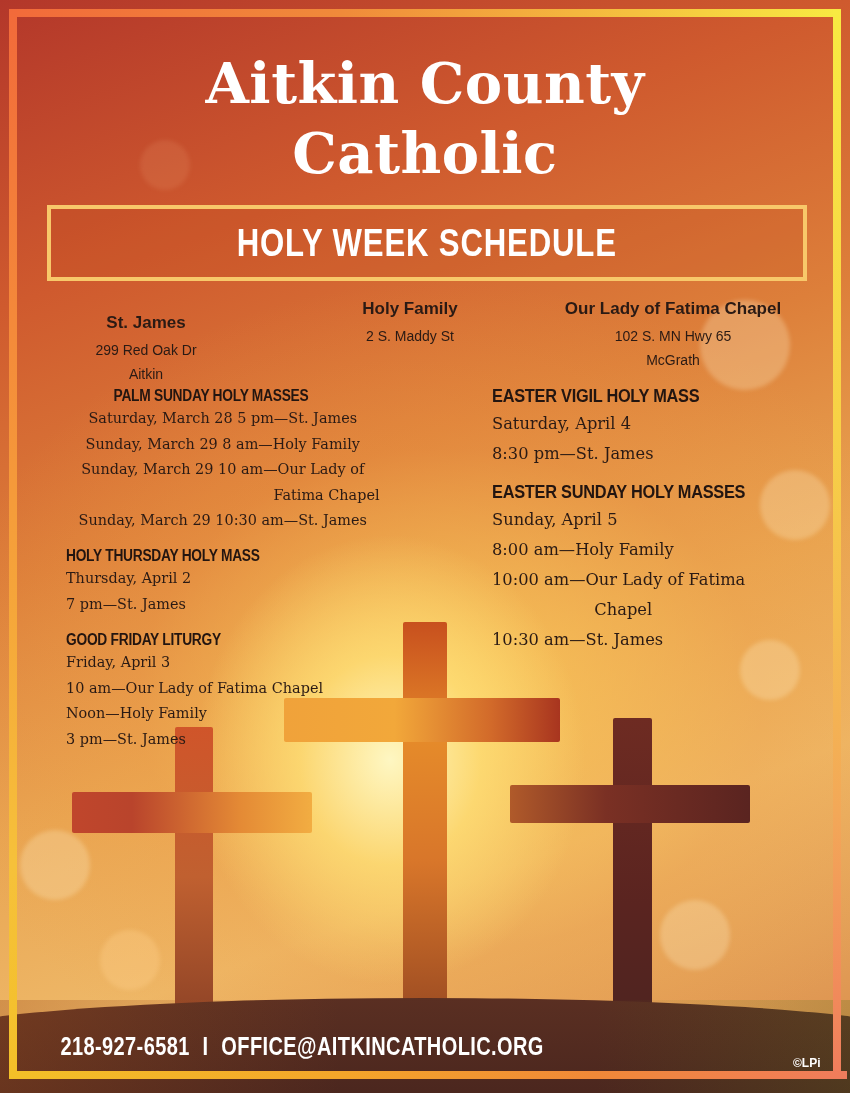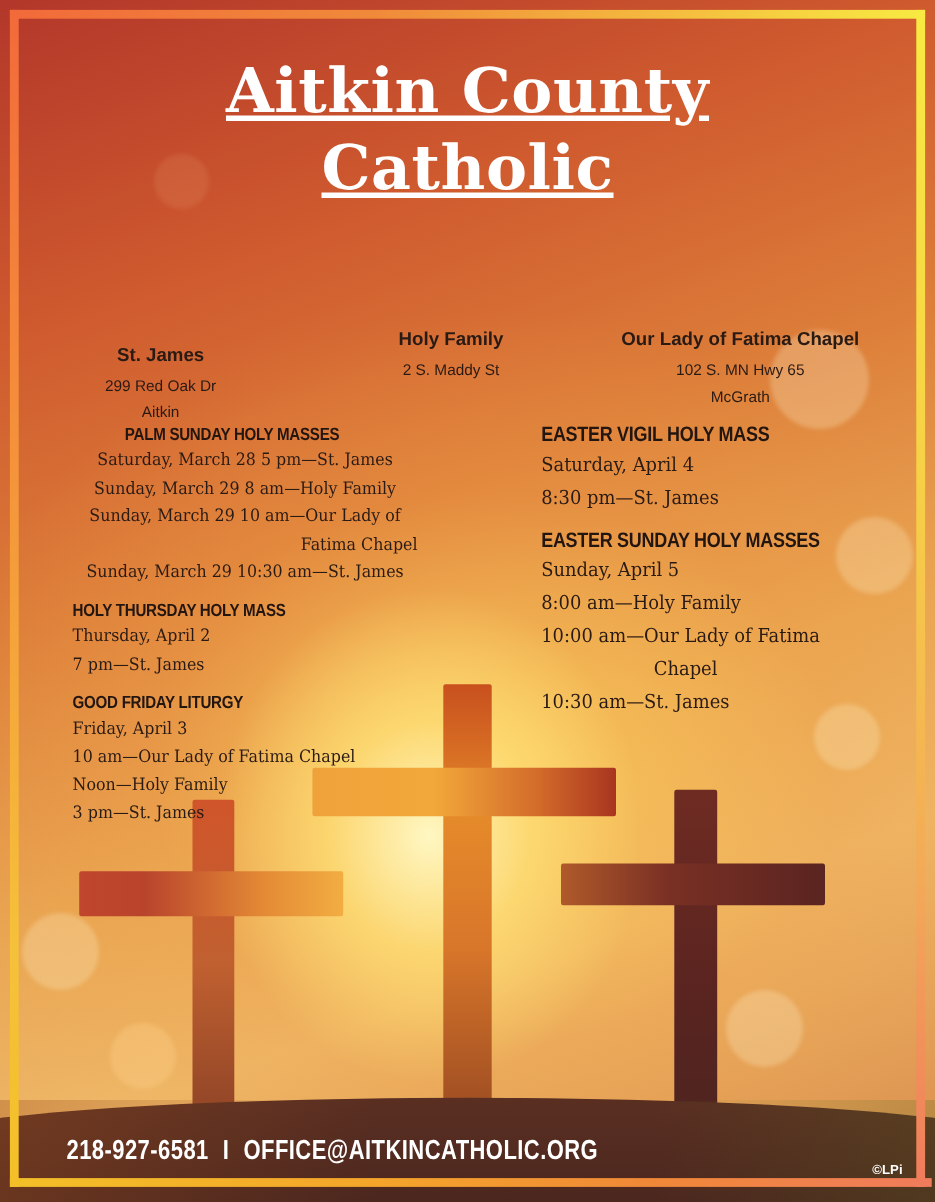--- a/index.html
+++ b/index.html
@@ -29,21 +29,21 @@
       background: linear-gradient(180deg, #f8ea42 0%, #f7d046 40%, #f3a858 75%, #f07c5c 100%);
     }
     .frame-top {
       position: absolute; left: 9px; top: 9px; width: 832px; height: 8px;
       background: linear-gradient(90deg, #f26a3a 0%, #f08a3a 40%, #f5c13f 75%, #f8ea42 100%);
     }
 
     .title {
       position: absolute; left: 0; width: 850px; text-align: center;
       color: #ffffff; font-family: "DejaVu Serif", serif; font-weight: bold;
-      font-size: 56px; line-height: 62px; letter-spacing: 0.5px; text-decoration: underline;
+      font-size: 56px; line-height: 62px; letter-spacing: 0.5px;
     }
     .title.l1 { top: 52px; }
     .title.l2 { top: 122px; }
 
     .banner {
       position: absolute; left: 47px; top: 205px; width: 752px; height: 68px;
       border: 4px solid #f8c86a; background: rgba(190,70,30,0.18);
       display: flex; align-items: center; justify-content: center;
     }
     .banner-text {
@@ -131,20 +131,23 @@
   <div class="hill-glow"></div>
 
   <div class="frame-top"></div>
   <div class="frame-left"></div>
   <div class="frame-right"></div>
   <div class="frame-bottom"></div>
 
   <div class="title l1">Aitkin County</div>
   <div class="title l2">Catholic</div>
 
+  <div class="banner">
+    <span class="banner-text">HOLY WEEK SCHEDULE</span>
+  </div>
 
   <div class="church" style="left:56px;top:312px;width:180px;">
     <div class="name">St. James</div>
     <div class="addr">299 Red Oak Dr</div>
     <div class="city">Aitkin</div>
   </div>
   <div class="church" style="left:320px;top:298px;width:180px;">
     <div class="name">Holy Family</div>
     <div class="addr">2 S. Maddy St</div>
   </div>

